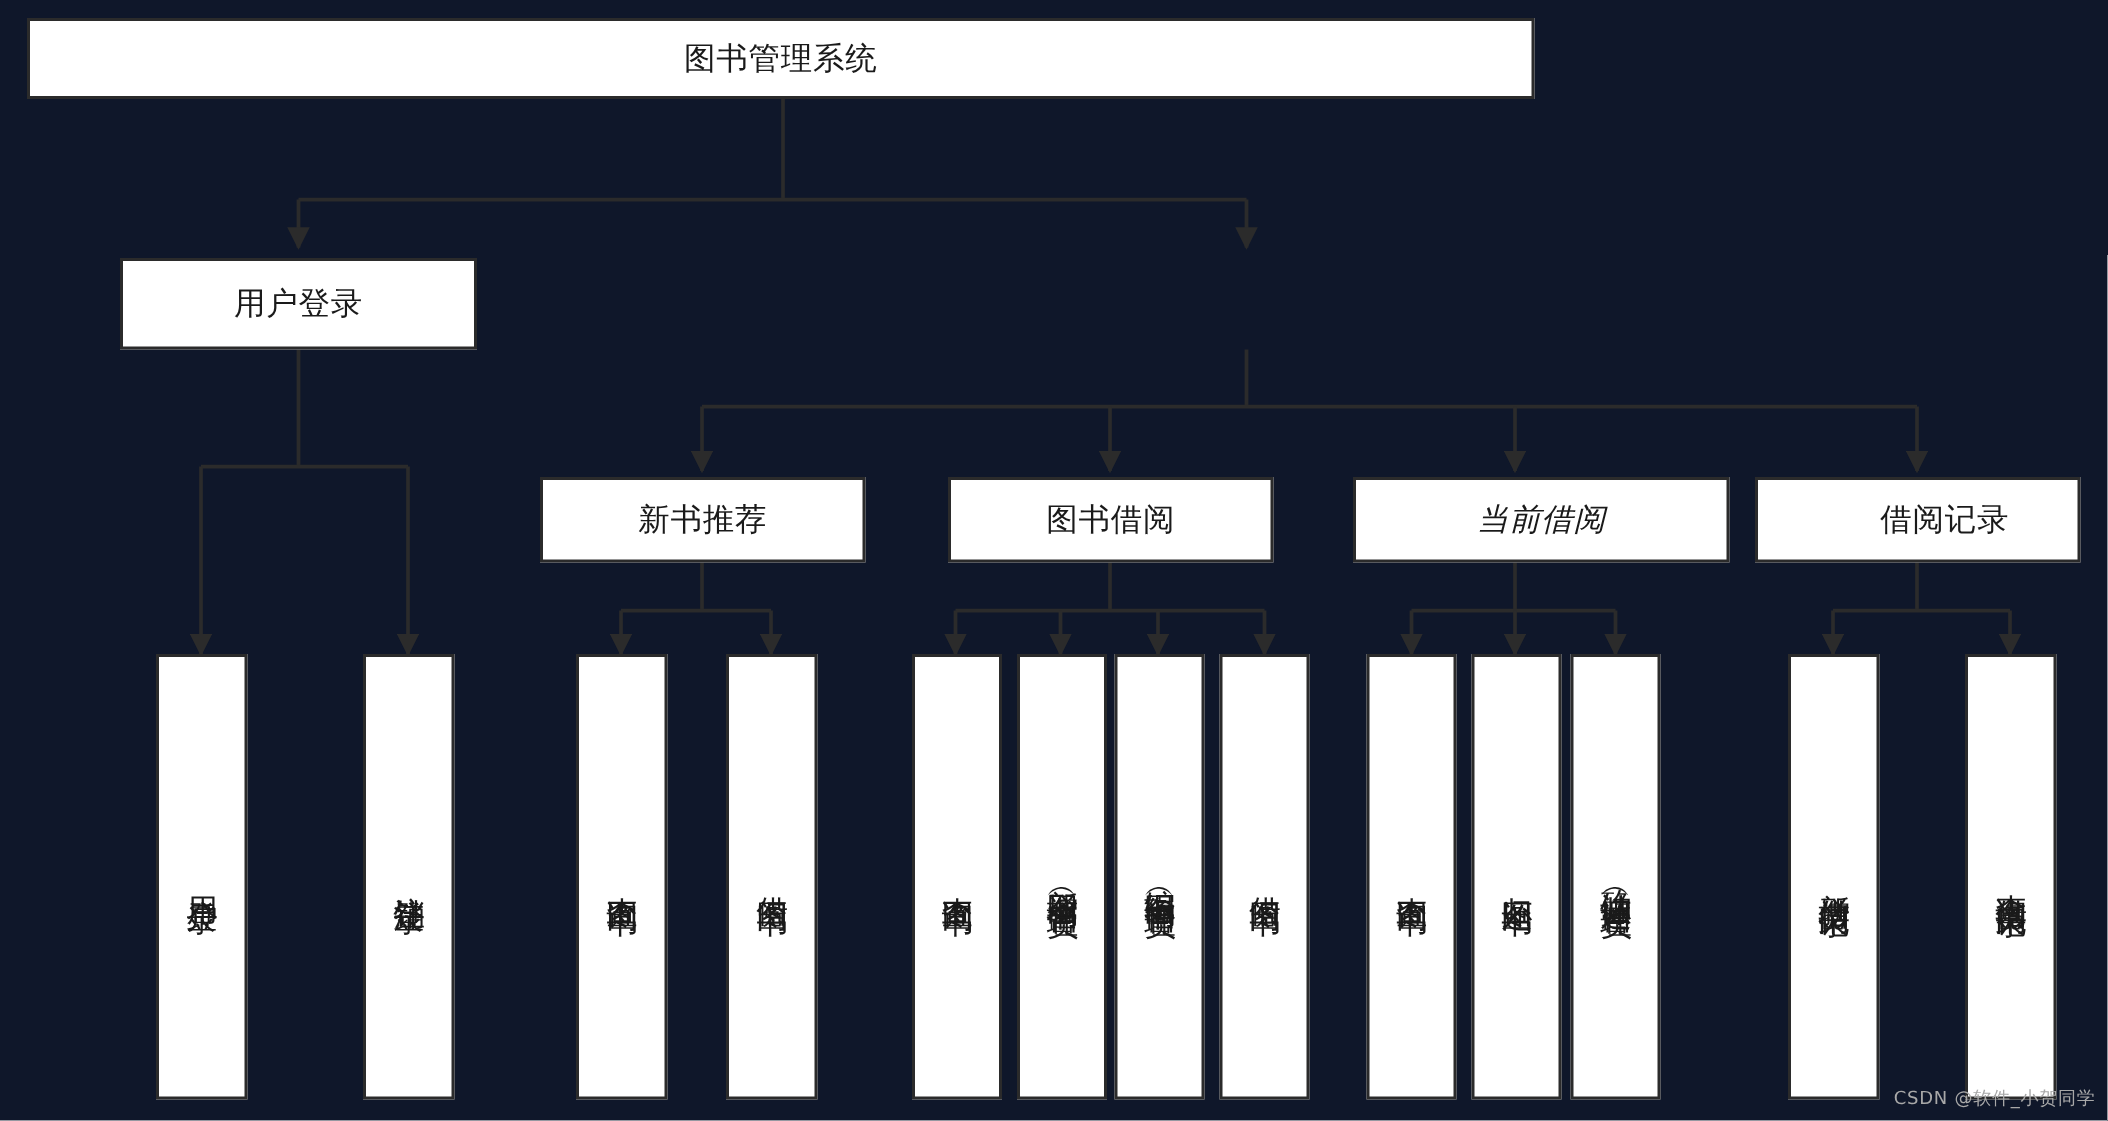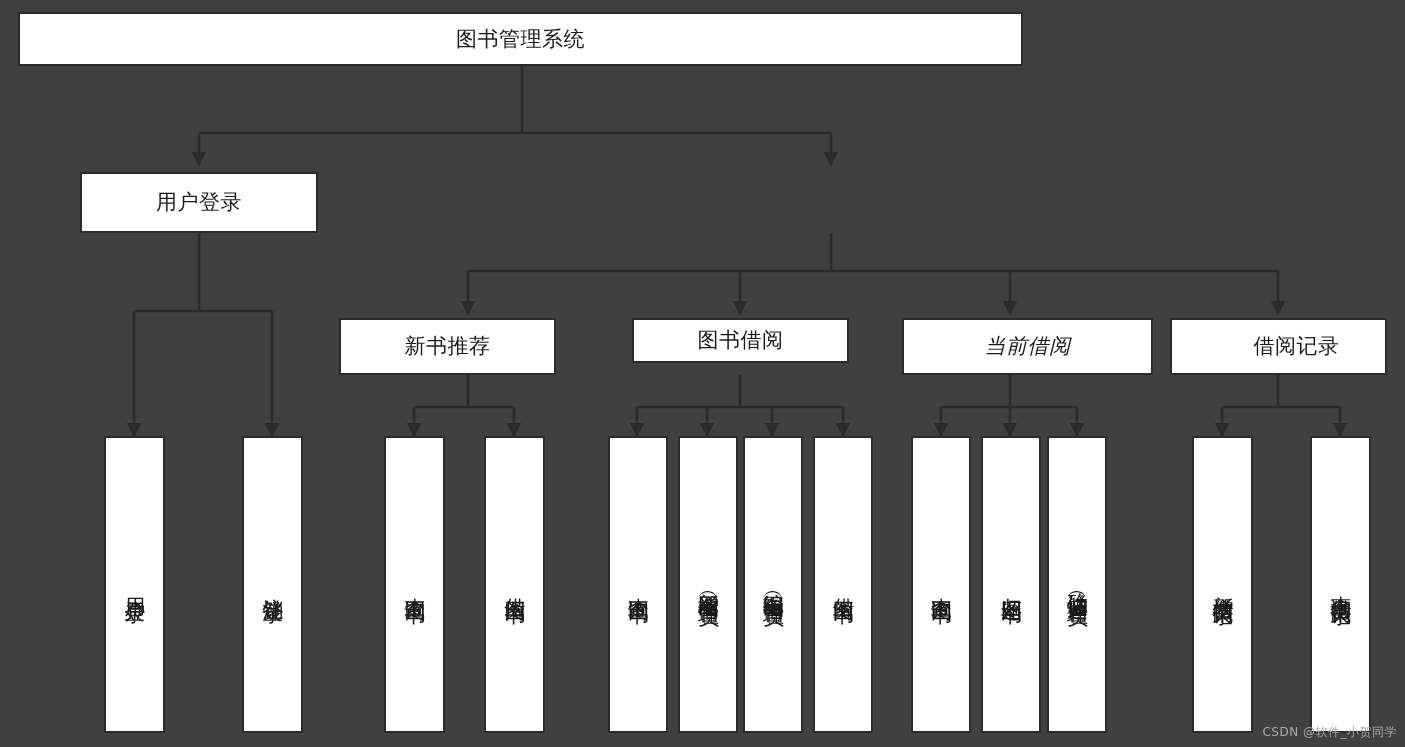--- a/index.html
+++ b/index.html
@@ -7,21 +7,21 @@
     padding: 0;
     background: #ffffff;
   }
   body {
     font-family: "DejaVu Sans", "Liberation Sans", sans-serif;
   }
   #canvas {
     position: relative;
     width: 1405px;
     height: 747px;
-    background: #404040;
+    background: #0f172a;
     overflow: hidden;
   }
   #wires {
     position: absolute;
     left: 0;
     top: 0;
     width: 1405px;
     height: 747px;
     pointer-events: none;
   }
@@ -128,25 +128,25 @@
 
   <div class="node root horiz" style="left:18px; top:12px; width:1005px; height:54px;">
     <span class="label">图书管理系统</span>
   </div>
 
   <div class="node horiz" style="left:80px; top:172px; width:238px; height:61px;">
     <span class="label">用户登录</span>
   </div>
 
 
-  <div class="node horiz" style="left:339px; top:318px; width:217px; height:57px;">
+  <div class="node horiz" style="left:360px; top:318px; width:217px; height:57px;">
     <span class="label">新书推荐</span>
   </div>
 
-  <div class="node horiz" style="left:632px; top:318px; width:217px; height:45px;">
+  <div class="node horiz" style="left:632px; top:318px; width:217px; height:57px;">
     <span class="label">图书借阅</span>
   </div>
 
   <div class="node horiz" style="left:902px; top:318px; width:251px; height:57px;font-style:italic;">
     <span class="label">当前借阅</span>
   </div>
 
   <div class="node horiz" style="left:1170px; top:318px; width:217px; height:57px;padding-left:36px;">
     <span class="label">借阅记录</span>
   </div>

